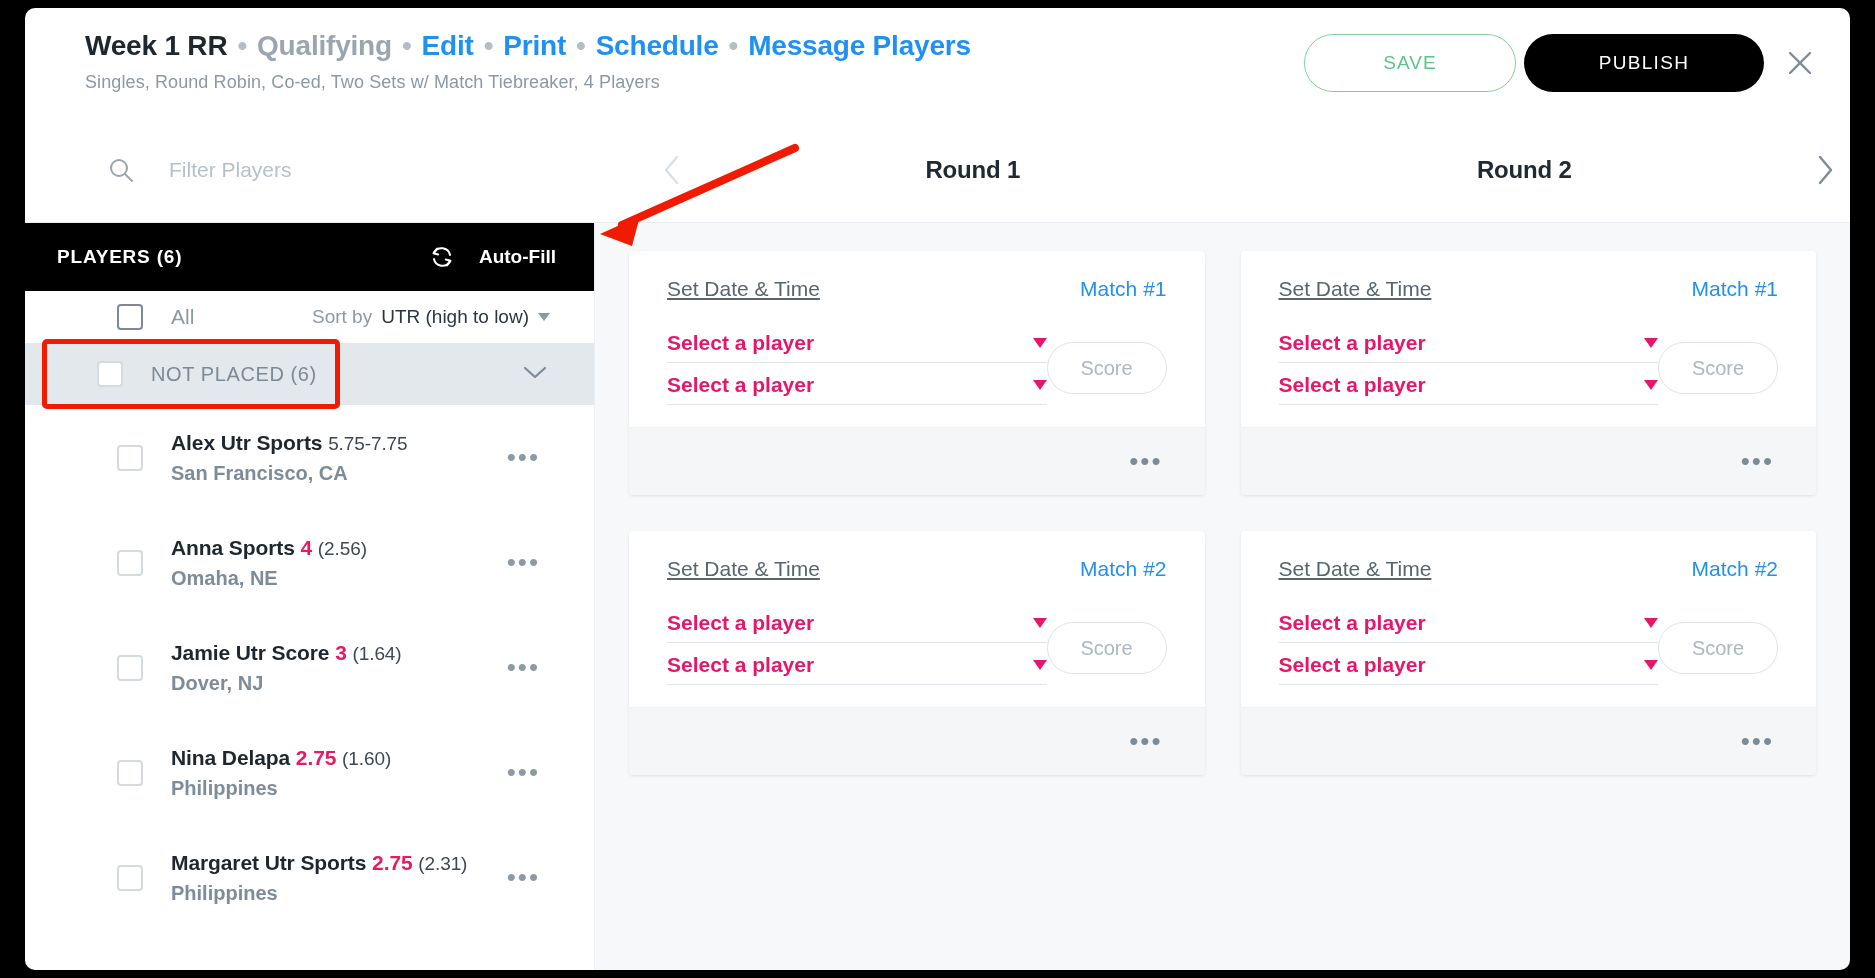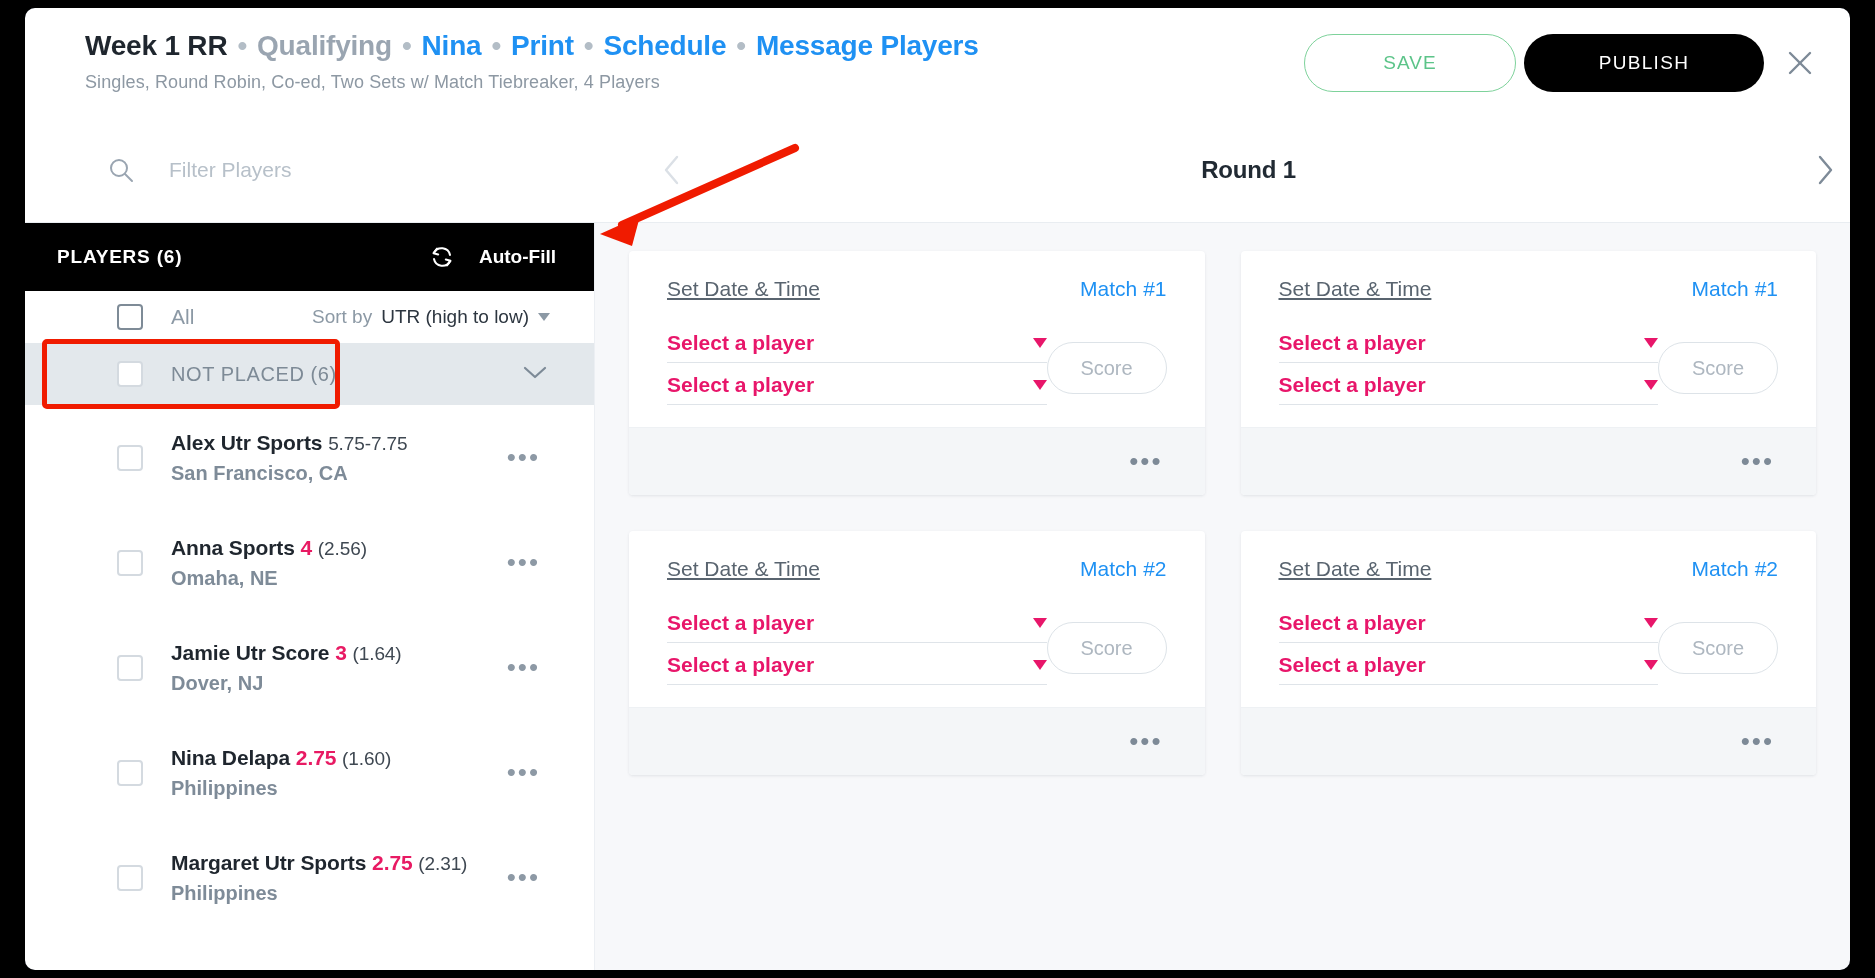--- a/index.html
+++ b/index.html
@@ -195,21 +195,21 @@
     border-left: 6px solid transparent;
     border-right: 6px solid transparent;
     border-top: 8px solid #8c99a5;
   }
 
   .row-group {
     position: relative;
     height: 62px;
     background: #e3e8ec;
     display: flex; align-items: center;
-    padding-left: 92px;
+    padding-left: 72px;
     cursor: pointer;
   }
   .row-group .lbl {
     margin-left: 28px;
     font-size: 20px;
     color: #7d8a96;
     font-weight: 500;
     letter-spacing: 0.6px;
   }
   .row-group .chev {
@@ -360,21 +360,21 @@
 <body>
 
 <div id="app">
 
   <div class="header">
     <div class="title-row">
       <span class="title-main">Week 1 RR</span>
       <span class="sep">•</span>
       <span class="title-sub">Qualifying</span>
       <span class="sep">•</span>
-      <span class="title-link">Nina</span>
+      <span class="title-link">Edit</span>
       <span class="sep">•</span>
       <span class="title-link">Print</span>
       <span class="sep">•</span>
       <span class="title-link">Schedule</span>
       <span class="sep">•</span>
       <span class="title-link">Message Players</span>
     </div>
     <div class="subtitle">Singles, Round Robin, Co-ed, Two Sets w/ Match Tiebreaker, 4 Players</div>
 
     <div class="header-actions">
@@ -398,20 +398,21 @@
       <input class="search-input" type="text" placeholder="Filter Players" style="">
     </div>
 
     <div class="rounds-nav">
       <div class="nav-arrow">
         <svg width="22" height="34" viewBox="0 0 22 34">
           <polyline points="16,4 5,17 16,30" fill="none" stroke="#dbe0e6" stroke-width="2.4" stroke-linecap="round" stroke-linejoin="round"></polyline>
         </svg>
       </div>
       <div class="round-title">Round 1</div>
+      <div class="round-title">Round 2</div>
       <div class="nav-arrow">
         <svg width="22" height="34" viewBox="0 0 22 34">
           <polyline points="6,4 17,17 6,30" fill="none" stroke="#7e8b98" stroke-width="2.4" stroke-linecap="round" stroke-linejoin="round"></polyline>
         </svg>
       </div>
     </div>
   </div>
 
   <div class="body">
 

